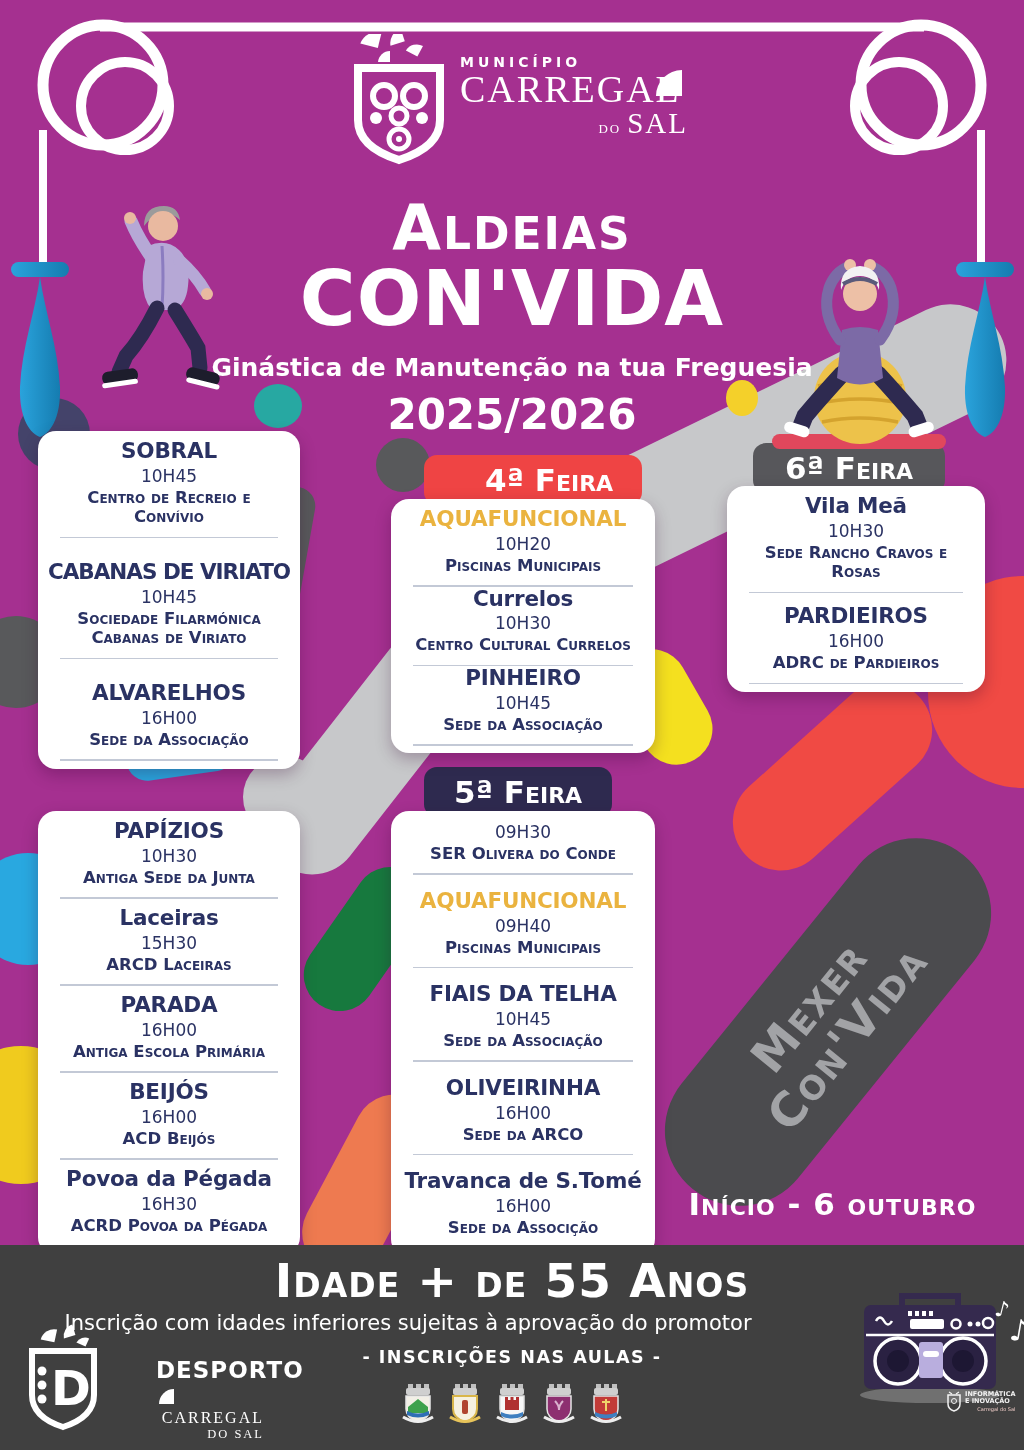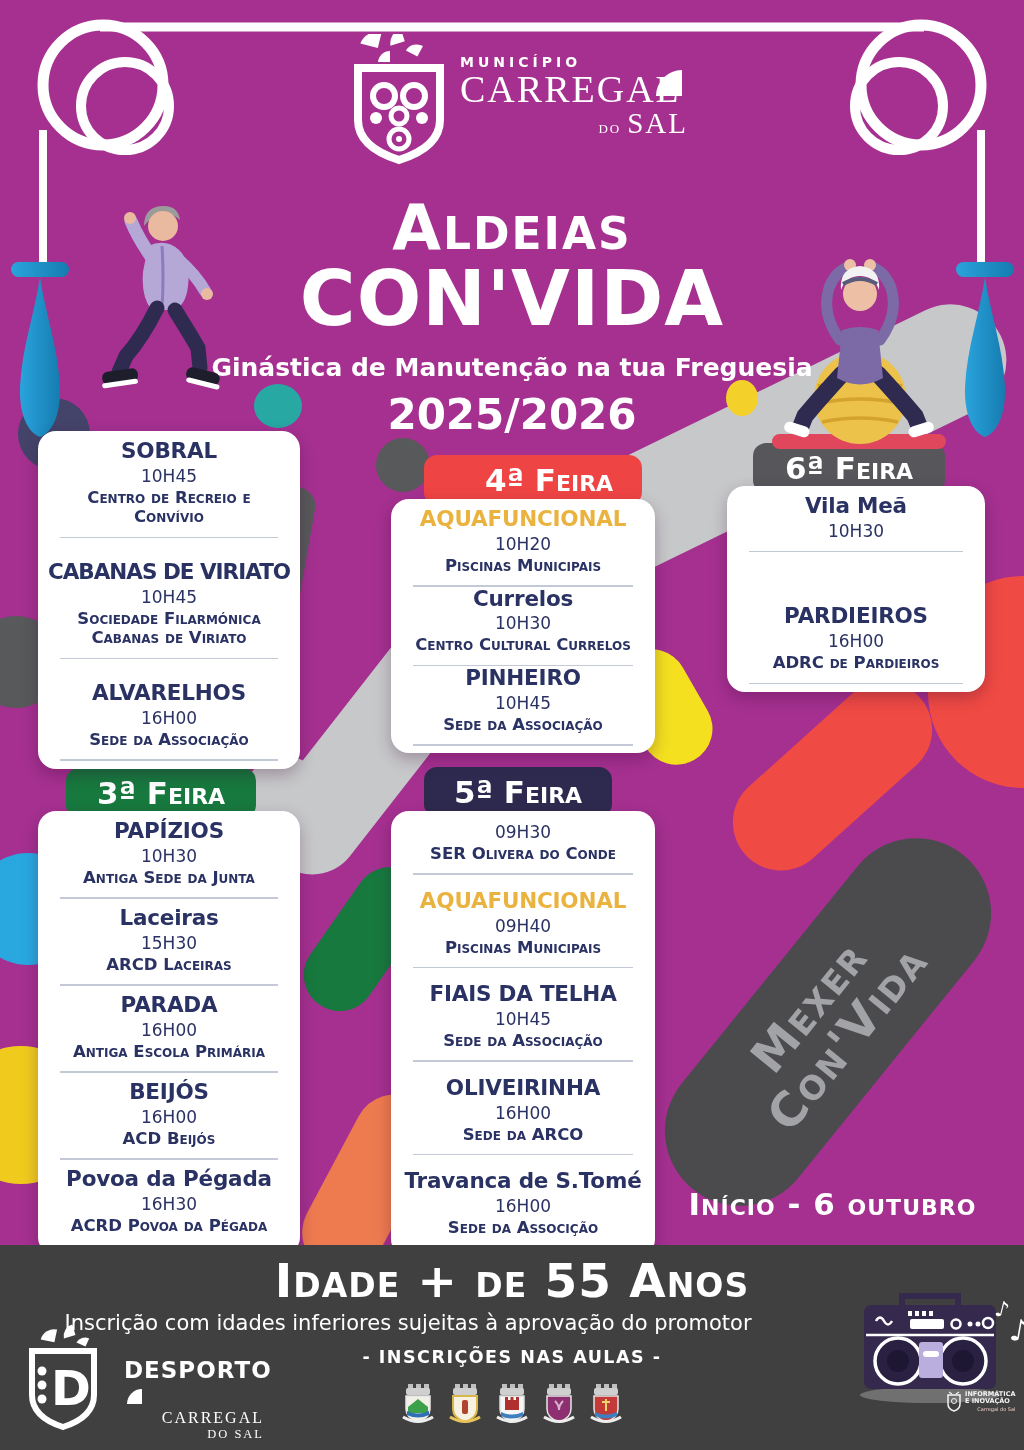--- a/index.html
+++ b/index.html
@@ -57,21 +57,21 @@
 
   
   .band{position:absolute;left:0;top:1245px;width:1024px;height:205px;background:#404040;z-index:10;color:#fff;}
   .band-headline{position:absolute;left:0;top:8px;width:1024px;text-align:center;
                  font-size:47px;font-weight:bold;font-variant:small-caps;letter-spacing:1px;}
   .band-note{position:absolute;left:0;top:66px;width:816px;text-align:center;font-size:21px;font-weight:500;}
   .band-cta{position:absolute;left:0;top:102px;width:1024px;text-align:center;font-size:17.5px;font-weight:bold;letter-spacing:1.5px;}
 
   .desporto{position:absolute;left:24px;top:78px;width:230px;height:120px;}
   .desporto-text{position:absolute;left:100px;top:34px;width:140px;}
-  .desporto-line1{font-size:23px;font-weight:bold;letter-spacing:1px;}
+  .desporto-line1{font-size:23px;font-weight:bold;letter-spacing:1px;margin-left:32px;}
   .desporto-line2{font-family:"Liberation Serif","DejaVu Serif",serif;font-size:16px;letter-spacing:2px;text-align:right;}
   .desporto-line3{font-family:"Liberation Serif","DejaVu Serif",serif;font-size:12.5px;letter-spacing:2px;text-align:right;}
 
   .crests{position:absolute;left:50%;top:136px;transform:translateX(-50%);display:flex;gap:9px;}
 
   .boombox{position:absolute;left:850px;top:42px;}
   .note-glyph{position:absolute;color:#fff;font-family:"DejaVu Sans",sans-serif;z-index:11;}
 
   .watermark{position:absolute;left:946px;top:146px;display:flex;gap:3px;align-items:flex-start;opacity:.92;}
   .wm-text{font-size:6.5px;font-weight:bold;line-height:1.15;color:#fff;}
@@ -192,21 +192,20 @@
     <path d="M72,82 Q90,76 108,82 L113,130 Q90,143 67,130 Z" fill="#7c6aa6"></path>
     <path d="M70,92 Q51,66 59,40 Q65,24 78,19" stroke="#7c6aa6" stroke-width="11" fill="none" stroke-linecap="round"></path>
     <path d="M110,92 Q129,66 121,40 Q115,24 102,19" stroke="#7c6aa6" stroke-width="11" fill="none" stroke-linecap="round"></path>
     <circle cx="80" cy="17" r="6" fill="#edc0a6"></circle>
     <circle cx="100" cy="17" r="6" fill="#edc0a6"></circle>
     <circle cx="90" cy="46" r="17" fill="#edc0a6"></circle>
     <path d="M71,42 Q69,20 90,18 Q111,20 109,42 Q104,28 90,28 Q76,28 71,42 Z" fill="#f2f2f2"></path>
     <path d="M73,36 Q90,26 107,36" stroke="#5a5a7a" stroke-width="4" fill="none"></path>
   </svg>
 
-  <div class="day-header" style="left:66px;top:768px;width:190px;background:#17793e;">3ª Feira</div>
   <div class="day-header" style="left:424px;top:455px;width:186px;background:#ef4444;padding-left:32px;">4ª Feira</div>
   <div class="day-header" style="left:424px;top:767px;width:188px;background:#2e2a4f;">5ª Feira</div>
   <div class="day-header" style="left:753px;top:443px;width:192px;background:#57575b;">6ª Feira</div>
 
   <div class="card" style="left:38px;top:431px;width:250px;height:322px;">
     <div class="entry">
       <div class="s-name">SOBRAL</div>
       <div class="s-time">10H45</div>
       <div class="s-venue">Centro de Recreio e Convívio</div>
       <div class="rule"></div>
@@ -308,20 +307,21 @@
       <div class="s-time">16H00</div>
       <div class="s-venue">Sede da Associção</div>
       <div class="rule"></div>
     </div>
   </div>
 
   <div class="card" style="left:727px;top:486px;width:246px;height:190px;">
     <div class="entry">
       <div class="s-name">Vila Meã</div>
       <div class="s-time">10H30</div>
+      <div class="s-venue">Sede Rancho Cravos e Rosas</div>
       <div class="rule"></div>
     </div>
     <div class="entry">
       <div class="s-name">PARDIEIROS</div>
       <div class="s-time">16H00</div>
       <div class="s-venue">ADRC de Pardieiros</div>
       <div class="rule"></div>
     </div>
   </div>
 

